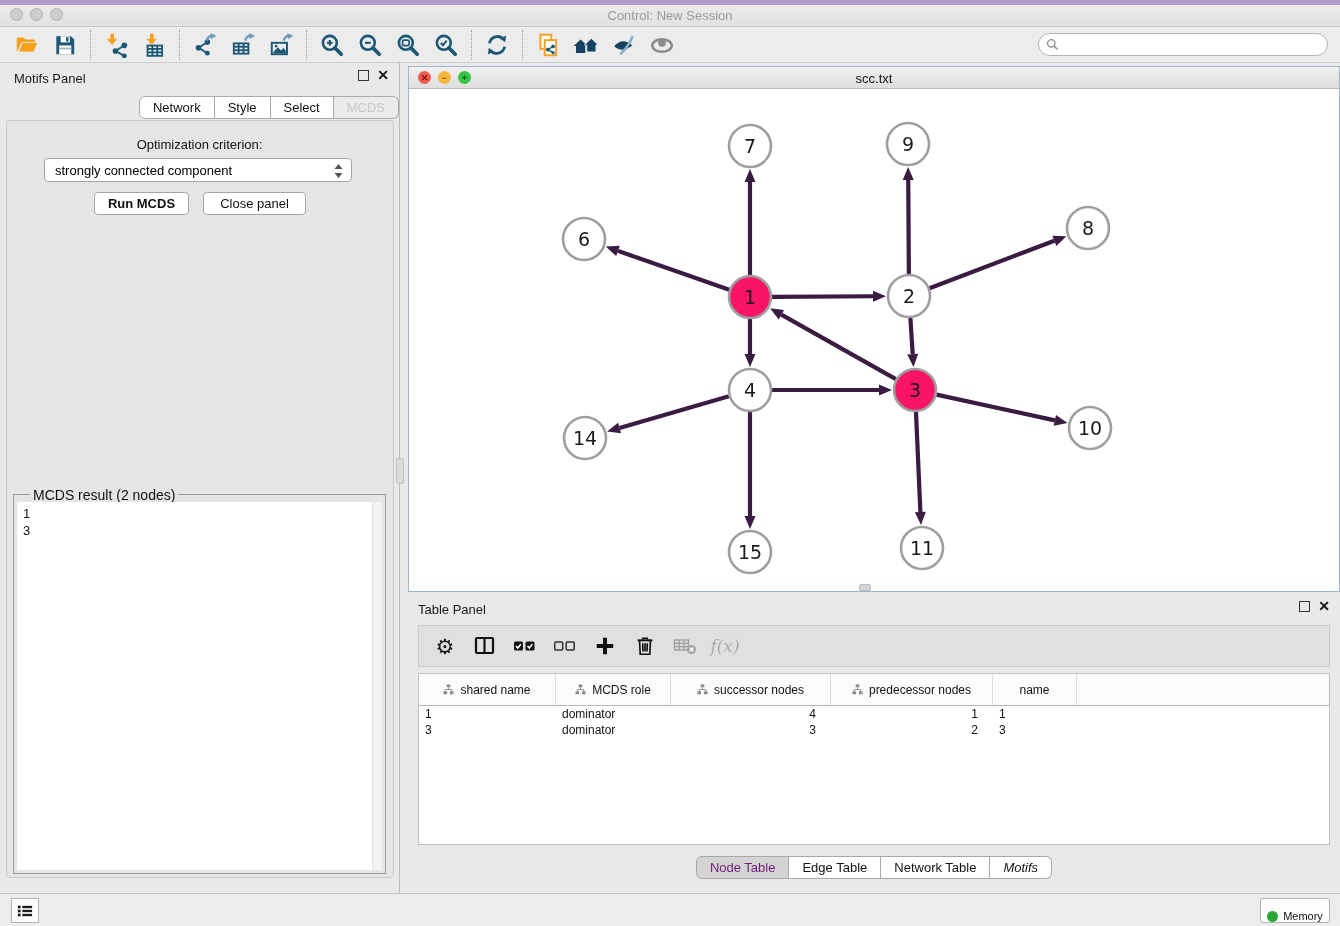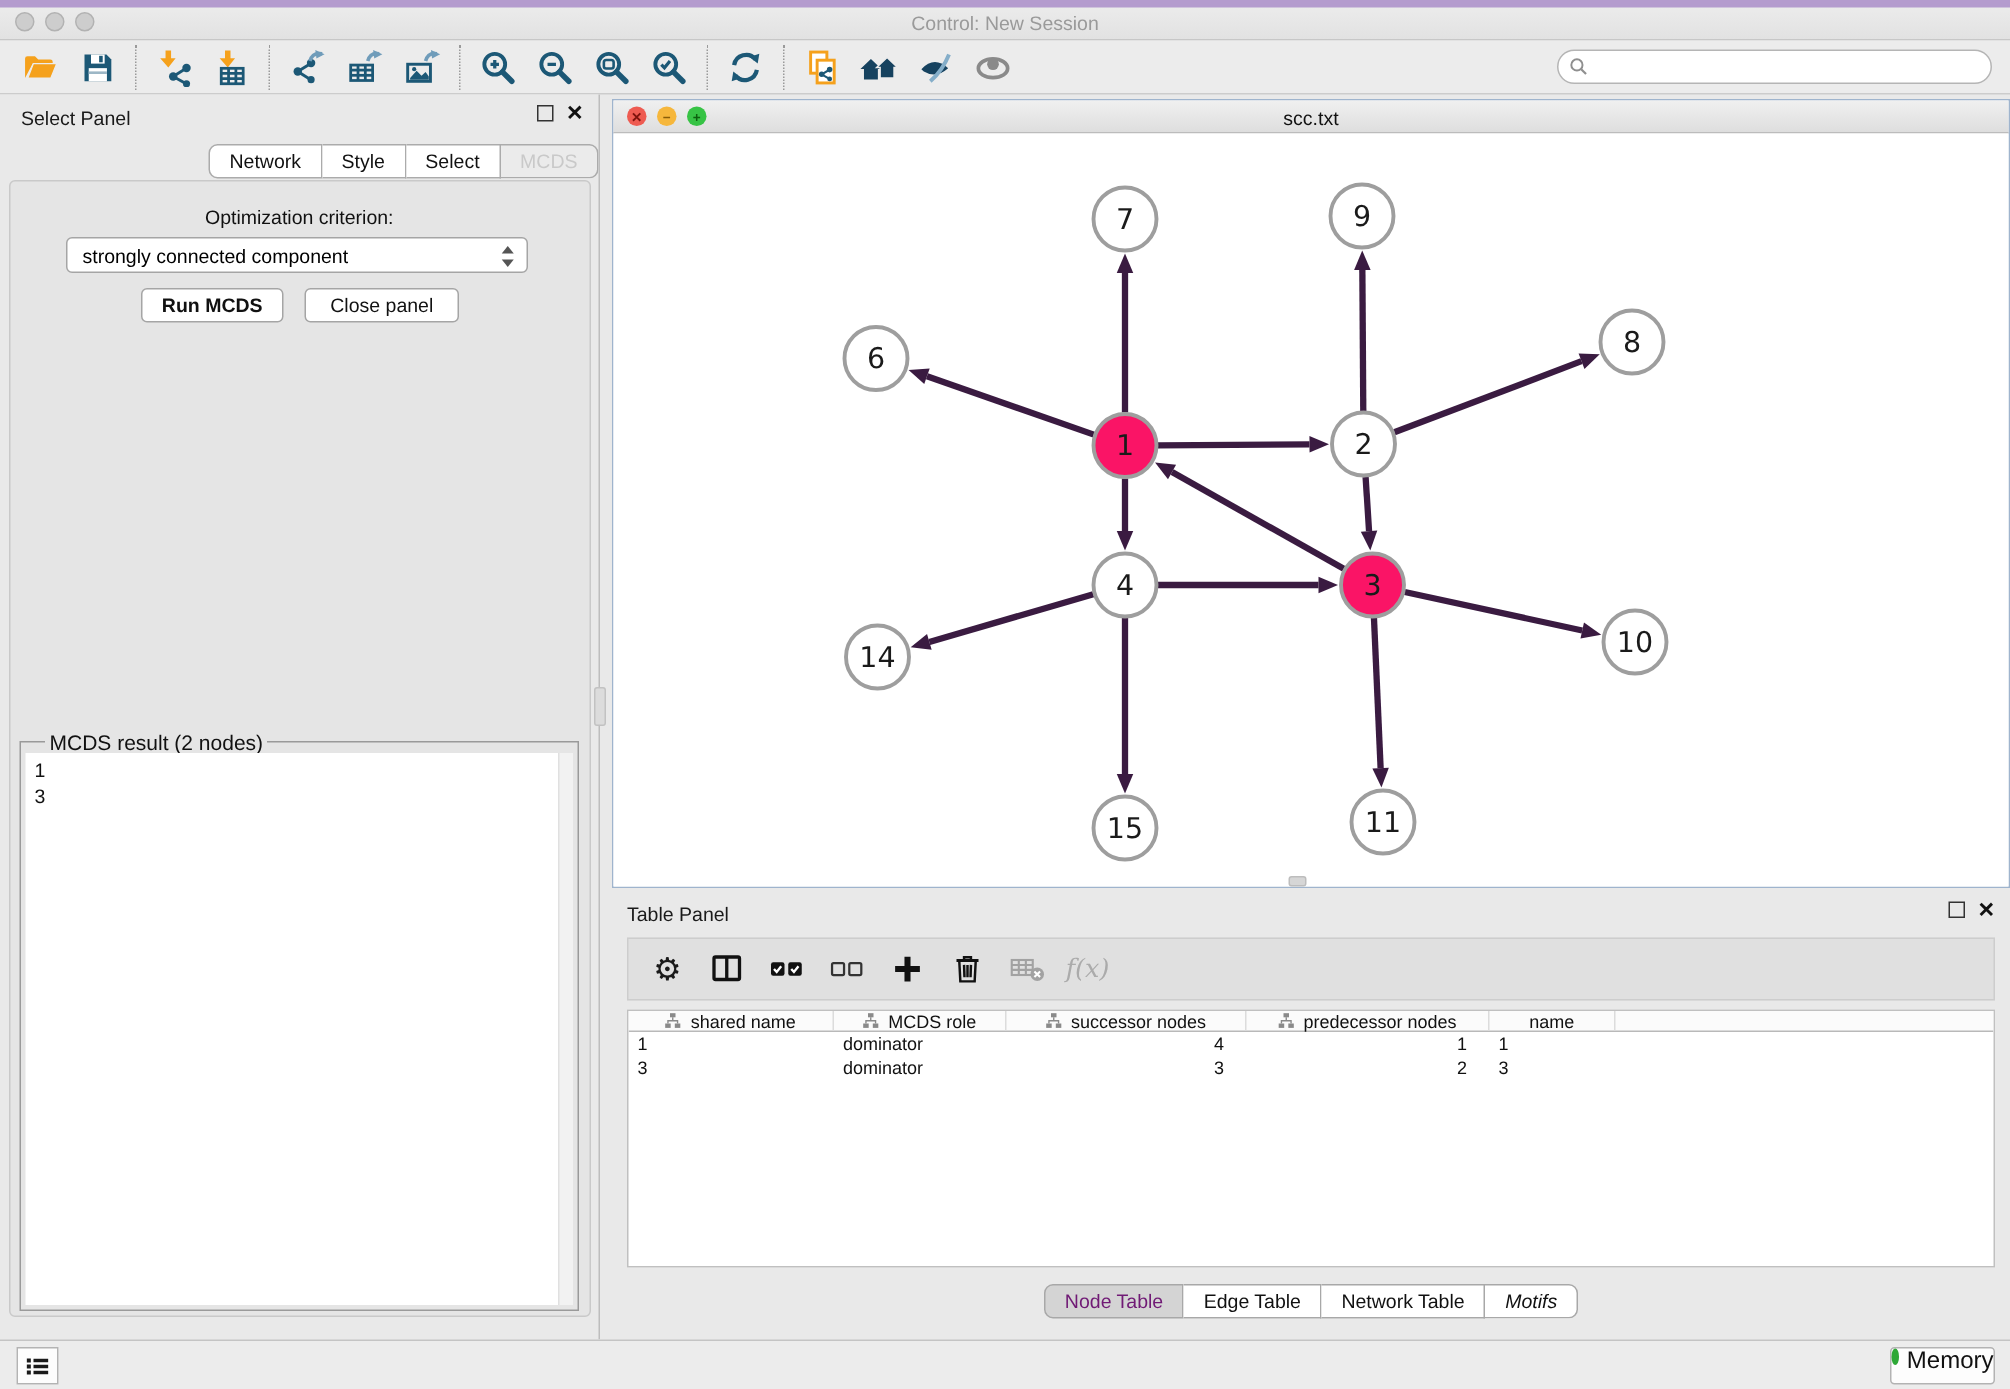--- a/index.html
+++ b/index.html
@@ -54,36 +54,36 @@
   #canvas-handle { left:859px; top:584px; width:12px; height:7px; background:#d6d6d6; border:1px solid #bdbdbd; border-radius:2px; }
 
   
   #table-panel { left:408px; top:596px; width:932px; height:297px; background:#e9e9e9; }
   #tp-title { position:absolute; left:10px; top:6px; font-size:13px; color:#1a1a1a; }
   #tp-toolbar { position:absolute; left:10px; top:29px; width:912px; height:42px; background:#e0e0e0; border:1px solid #cdcdcd; display:flex; align-items:center; padding-left:8px; gap:4px; }
   .tpi { width:36px; height:34px; display:flex; align-items:center; justify-content:center; }
   .gear-glyph { font-size:21px; color:#1a1a1a; line-height:1; }
   .fx-label { font-family:"DejaVu Serif", serif; font-style:italic; font-size:17px; color:#ababab; }
   #node-table { position:absolute; left:10px; top:77px; width:912px; height:172px; background:#fff; border:1px solid #c0c0c0; overflow:hidden; }
-  #nt-header { display:flex; height:14px; background:#fbfbfb; border-bottom:1px solid #b9b9b9; }
+  #nt-header { display:flex; height:32px; background:#fbfbfb; border-bottom:1px solid #b9b9b9; }
   .hcell { display:flex; align-items:center; justify-content:center; gap:6px; font-size:12px; color:#111; border-right:1px solid #dcdcdc; height:100%; }
   .hcell svg { flex:0 0 auto; }
   .trow { display:flex; height:16px; }
   .tcell { font-size:12px; color:#111; height:100%; display:flex; align-items:center; }
   .al { justify-content:flex-start; padding-left:6px; }
   .ar { justify-content:flex-end; padding-right:15px; }
   #tp-tabs { position:absolute; left:0; right:0; top:260px; display:flex; justify-content:center; }
   #tp-tabs .tab { border:1px solid #a8a8a8; border-left:none; background:#fff; color:#111; font-size:13px; padding:3px 13px; }
   #tp-tabs .tab:first-child { border-left:1px solid #a8a8a8; border-radius:6px 0 0 6px; background:#d4d4d4; color:#701a75; }
   #tp-tabs .tab:last-child { border-radius:0 6px 6px 0;font-style:italic; }
 
   
   #status-bar { left:0; top:893px; width:1340px; height:33px; background:#ececec; border-top:1px solid #c4c4c4; }
   #list-btn { position:absolute; left:11px; top:4px; width:28px; height:25px; background:#fdfdfd; border:1px solid #b3b3b3; display:flex; align-items:center; justify-content:center; }
-  #memory-btn { position:absolute; right:10px; top:4px; width:70px; height:25px; background:#fdfdfd; border:1px solid #b3b3b3; border-radius:3px; display:flex; align-items:flex-start; justify-content:center; gap:5px; font-size:16px; color:#111; }
+  #memory-btn { position:absolute; right:10px; top:4px; width:70px; height:25px; background:#fdfdfd; border:1px solid #b3b3b3; border-radius:3px; display:flex; align-items:flex-end; justify-content:center; gap:5px; font-size:11px; color:#111; }
   #memory-dot { width:11px; height:11px; border-radius:50%; background:#2ea836; }
 </style>
 </head>
 <body>
 
 <div id="titlebar" class="abs">
   <div class="accent"></div>
   <div class="tl-dot" style="left:10px"></div>
   <div class="tl-dot" style="left:30px"></div>
   <div class="tl-dot" style="left:50px"></div>
@@ -242,21 +242,21 @@
     <svg width="13" height="13" viewBox="0 0 16 16">
         <circle cx="6.5" cy="6.5" r="4.6" fill="none" stroke="#8f8f8f" stroke-width="1.6"></circle>
         <line x1="10" y1="10" x2="14" y2="14" stroke="#8f8f8f" stroke-width="1.8"></line>
       </svg>
     <input type="text" placeholder="" style="">
   </div>
 </div>
 
 <div id="control-panel" class="abs">
   <div id="cp-header">
-    <span id="cp-title">Select Panel</span>
+    <span id="cp-title">Motifs Panel</span>
     <span class="win-btns">
       <span class="maxi"></span>
       <span class="closex">✕</span>
     </span>
   </div>
   <div id="cp-tabs">
     <div class="tab">Network</div>
     <div class="tab">Style</div>
     <div class="tab">Select</div>
     <div class="tab disabled-active">MCDS</div>

